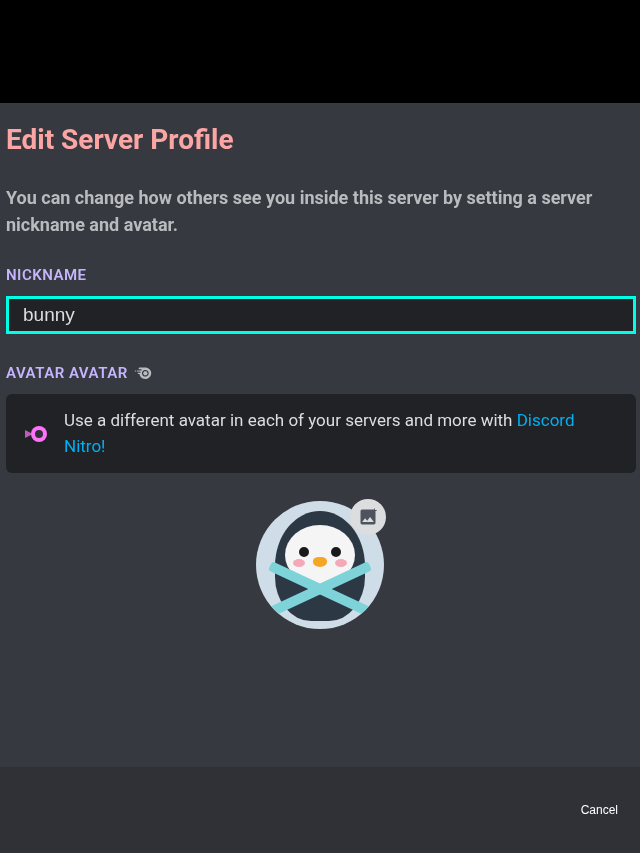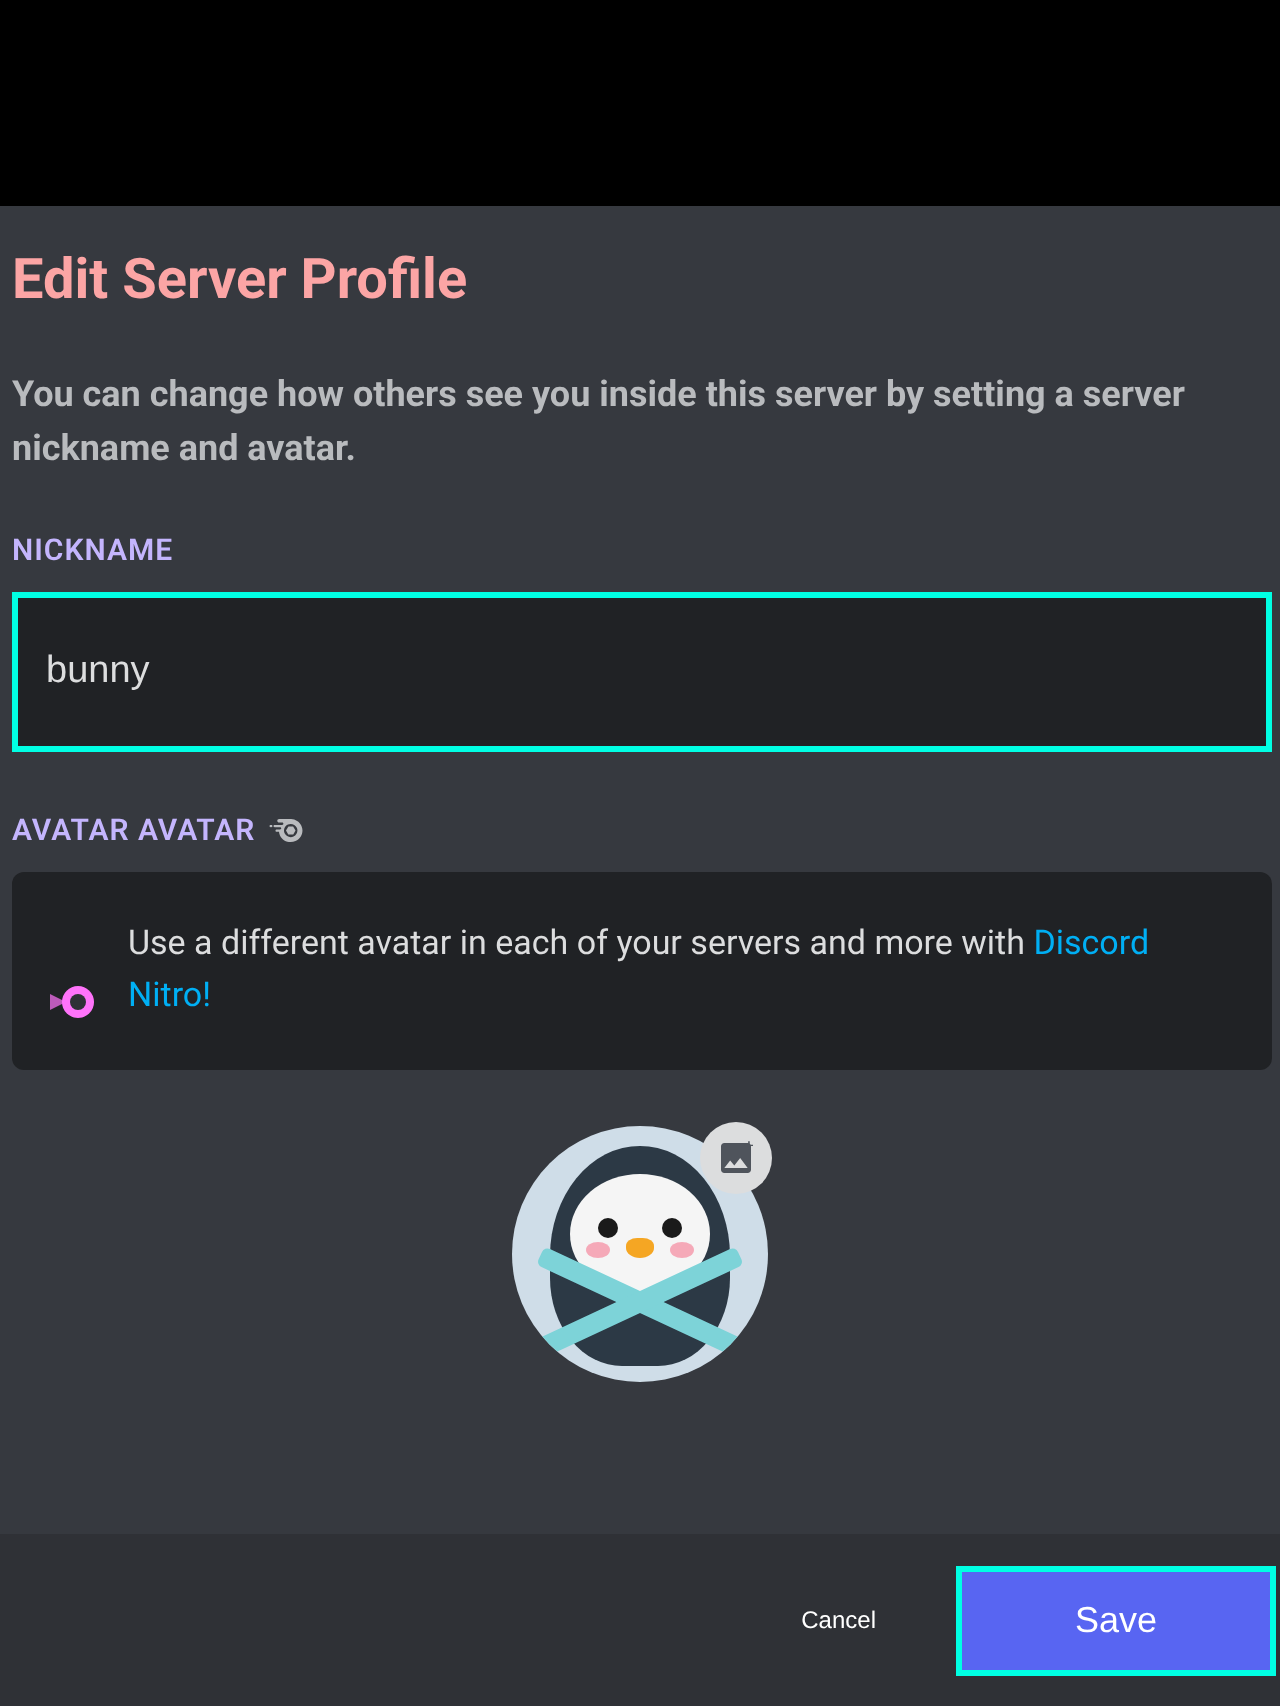--- a/index.html
+++ b/index.html
@@ -54,32 +54,32 @@
       align-items: center;
       gap: 6px;
     }
     .nickname-input {
       width: calc(100% - 2px);
       margin-left: 2px;
       background: #202225;
       border: 3px solid #00ffe4;
       color: #dcddde;
       font-size: 19px;
-      padding: 26px 14px;
+      padding: 5px 14px;
       outline: none;
       margin-bottom: 30px;
     }
     .nitro-banner {
       background: #202225;
       border-radius: 6px;
-      padding: 24px 16px;
+      padding: 14px 16px;
       margin-left: 2px;
       margin-right: 0;
       display: flex;
-      align-items: flex-end;
+      align-items: center;
       gap: 14px;
       margin-bottom: 28px;
     }
     .nitro-icon {
       flex-shrink: 0;
       width: 28px;
       height: 20px;
       display: flex;
       align-items: center;
       justify-content: center;
@@ -314,15 +314,14 @@
               <path d="M19 3h-3V1h-2v2H5c-1.1 0-2 .9-2 2v14c0 1.1.9 2 2 2h14c1.1 0 2-.9 2-2V5c0-1.1-.9-2-2-2z" fill="none"></path>
               <text x="17" y="8" font-size="10" fill="#4f545c">+</text>
             </svg>
         </div>
       </div>
     </div>
   </div>
 
   <div class="footer">
     <button class="cancel-btn">Cancel</button>
-    <button class="save-btn">Save</button>
   </div>
 </div>
 
 </body></html>

